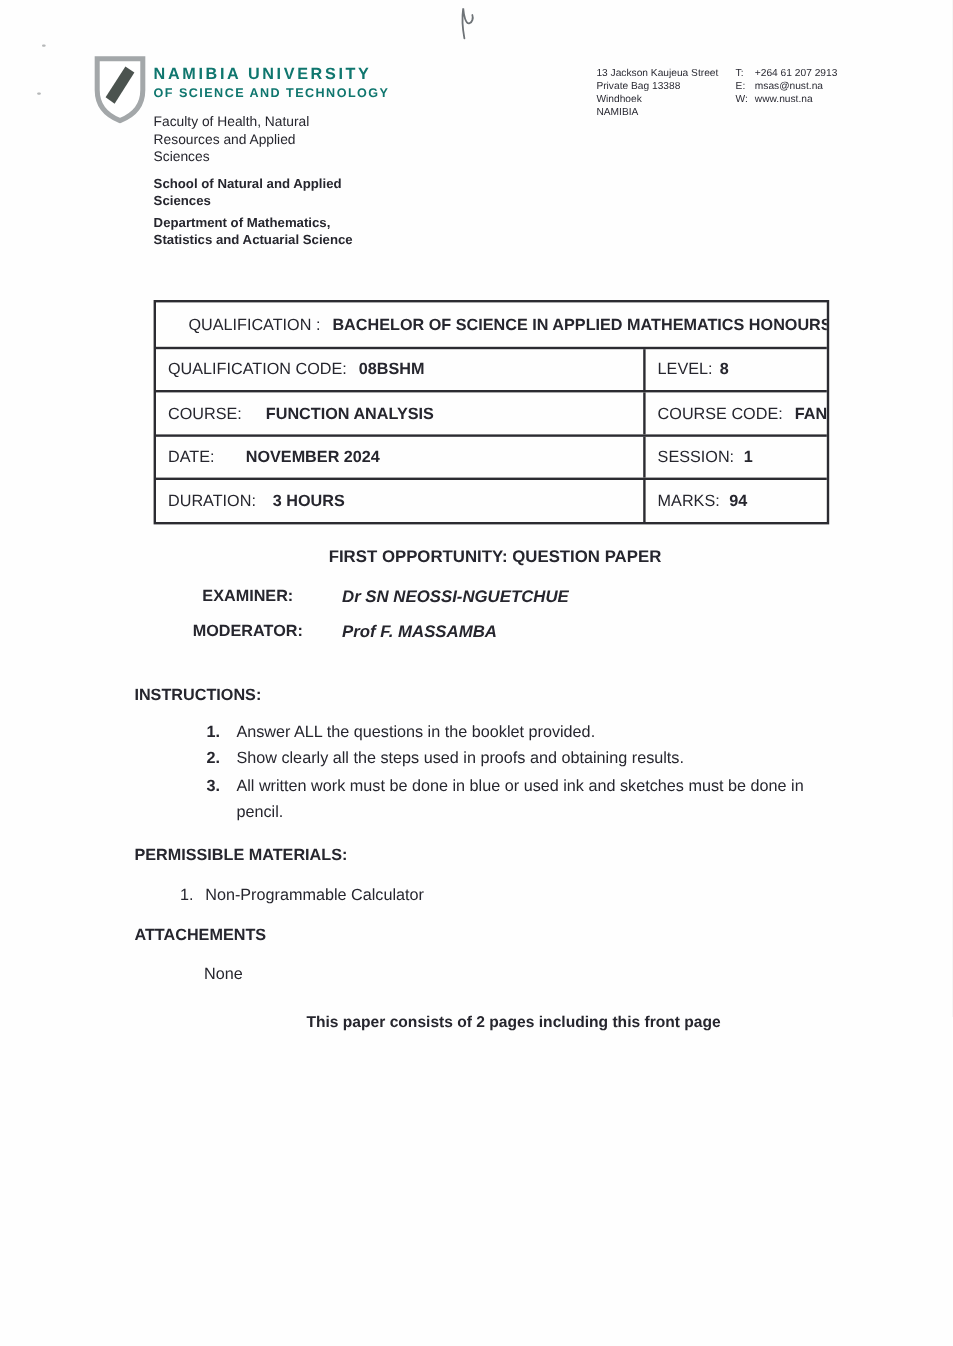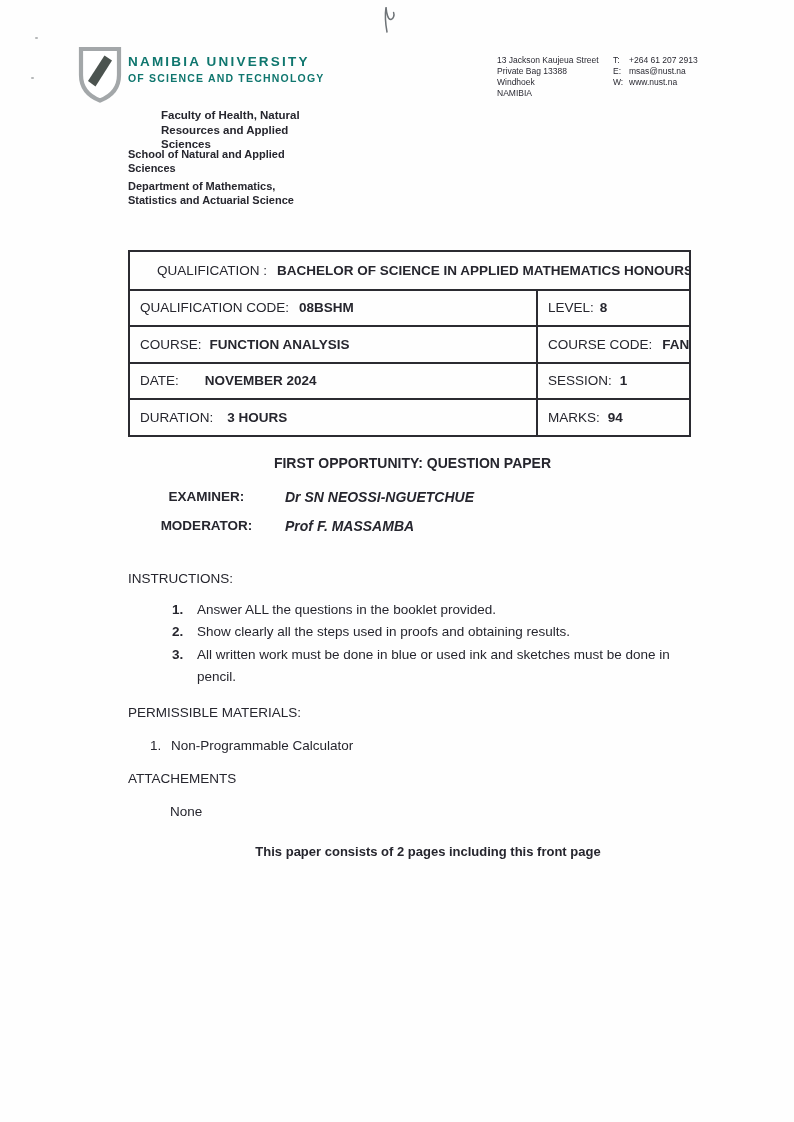--- a/index.html
+++ b/index.html
@@ -16,21 +16,21 @@
   
   .pen-mark { position:absolute; left:376px; top:4px; }
   .speck { position:absolute; width:3px; height:2px; background:#8f9294; opacity:.65; border-radius:1px; }
   .speck.s1 { left:35px; top:37px; }
   .speck.s2 { left:31px; top:77px; }
   
   .logo { position:absolute; left:74px; top:46px; }
   .wordmark { position:absolute; left:128px; top:54px; color:#0f766e; }
   .wordmark .l1 { font-size:13.5px; font-weight:700; letter-spacing:2.2px; white-space:nowrap; }
   .wordmark .l2 { font-size:10.5px; font-weight:600; letter-spacing:1.2px; margin-top:3px; white-space:nowrap; }
-  .faculty { position:absolute; left:128px; top:108px; font-size:11.5px; font-weight:700; line-height:14.5px; color:#26262e; width:160px;margin-left:33px; }
+  .faculty { position:absolute; left:128px; top:95px; font-size:11.5px; font-weight:400; line-height:14.5px; color:#26262e; width:160px; }
   .school  { position:absolute; left:128px; top:148px; font-size:11px; font-weight:600; line-height:13.5px; width:170px; }
   .dept    { position:absolute; left:128px; top:180px; font-size:11px; font-weight:600; line-height:13.5px; width:180px; }
   .address { position:absolute; left:497px; top:55px; font-size:8.5px; font-weight:500; line-height:11px; color:#2a2a33; }
   .contacts{ position:absolute; left:613px; top:55px; font-size:8.5px; font-weight:500; line-height:11px; color:#2a2a33; }
   .contacts .row { display:flex; }
   .contacts .cl { width:16px; }
   
   .exam-table { position:absolute; left:128px; top:250px; width:563px; border:2px solid #2b2b31; font-size:13.5px; }
   .exam-table .trow { display:flex; height:36.5px; border-top:2px solid #2b2b31; }
   .exam-table .trow:first-child { border-top:none; }
@@ -41,21 +41,21 @@
   .lbl { font-weight:400; }
   .val { font-weight:700; margin-left:10px; }
   .val.gap-lg { margin-left:26px; }
   
   .paper-heading { position:absolute; left:128px; top:455px; width:569px; text-align:center; font-size:14px; font-weight:700; }
   .person-row { position:absolute; left:128px; display:flex; font-size:13.5px;text-align:center; }
   .person-row .plabel { width:157px; font-weight:700; }
   .person-row .pvalue { font-weight:700; font-style:italic; font-size:14px; }
   .person-row.examiner { top:489px; }
   .person-row.moderator { top:518px; }
-  .section-heading { position:absolute; left:128px; font-size:13.5px; font-weight:400; }
+  .section-heading { position:absolute; left:112px; font-size:13.5px; font-weight:700; }
   .h-instructions { top:571px; }
   .h-materials { top:705px; }
   .h-attachments { top:771px; }
   .num-list { position:absolute; left:172px; top:599px; font-size:13.5px; }
   .num-list .item { display:flex; line-height:22.3px; }
   .num-list .num { width:25px; font-weight:700; flex:0 0 25px; }
   .num-list .txt { width:492px; }
   .materials-item { position:absolute; left:150px; top:738px; font-size:13.5px; display:flex; }
   .materials-item .num { width:21px; }
   .attachments-value { position:absolute; left:170px; top:804px; font-size:13.5px; }
@@ -131,21 +131,21 @@
         <span class="val">08BSHM</span>
       </div>
       <div class="cell cr">
         <span class="lbl">LEVEL:</span>
         <span class="val" style="margin-left:6px">8</span>
       </div>
     </div>
     <div class="trow">
       <div class="cell cl">
         <span class="lbl">COURSE:</span>
-        <span class="val" style="margin-left:8px">FUNCTION ANALYSIS</span>
+        <span class="val" style="margin-left:20px">FUNCTION ANALYSIS</span>
       </div>
       <div class="cell cr">
         <span class="lbl">COURSE CODE:</span>
         <span class="val">FAN802S</span>
       </div>
     </div>
     <div class="trow">
       <div class="cell cl">
         <span class="lbl">DATE:</span>
         <span class="val gap-lg">NOVEMBER 2024</span>

